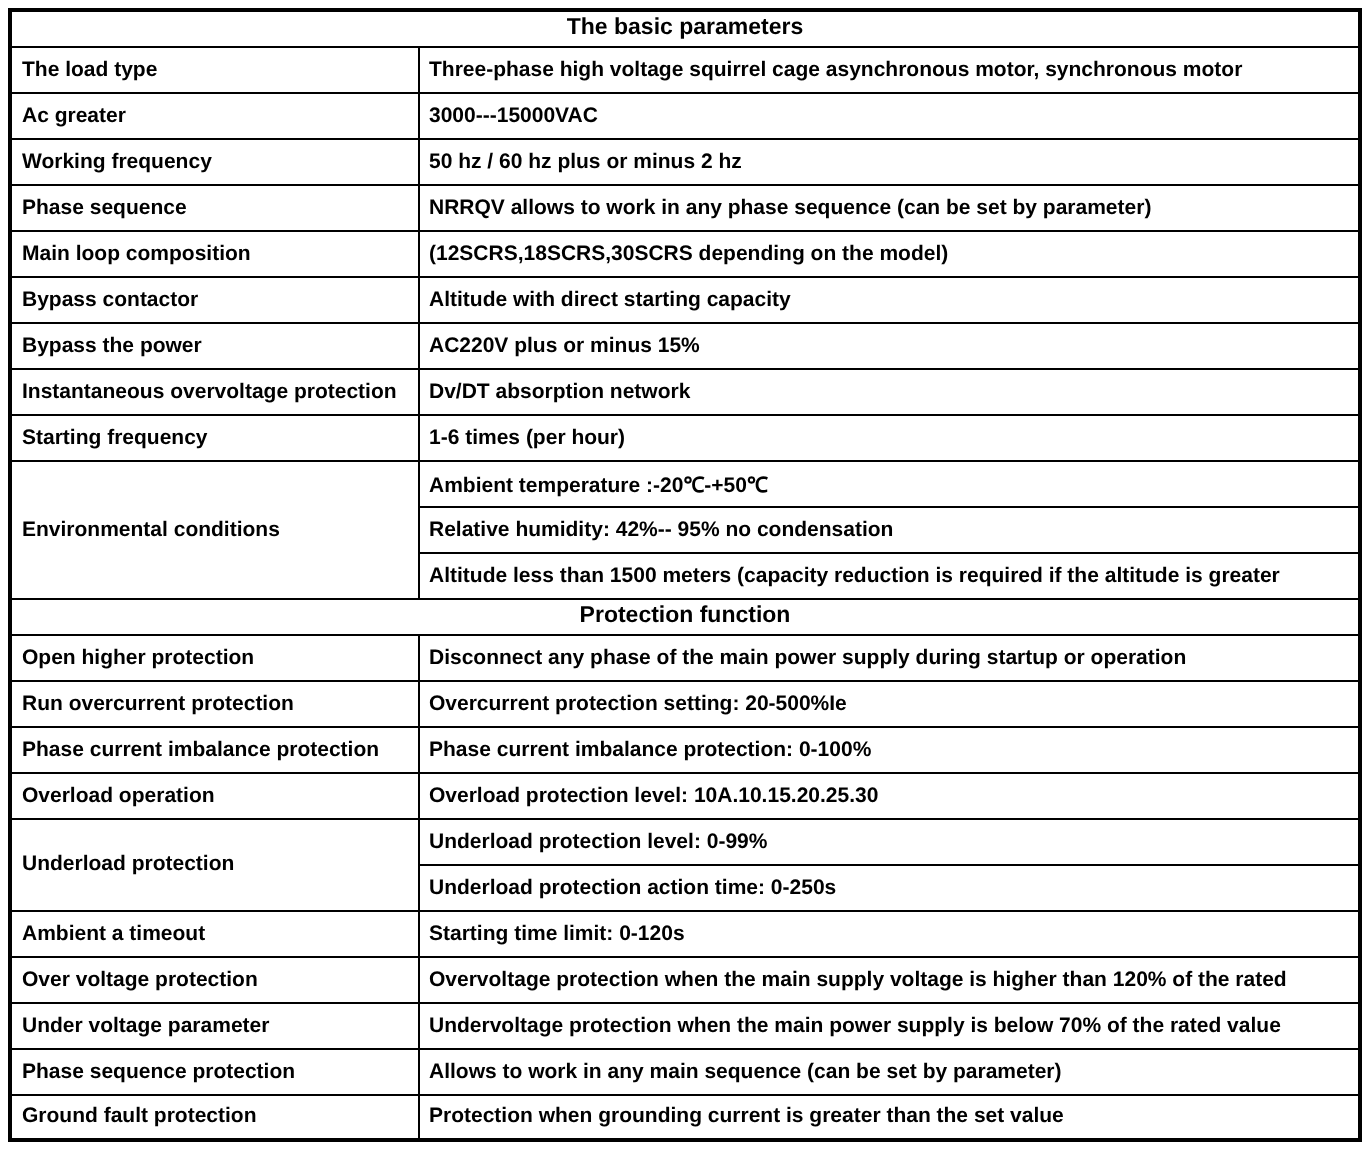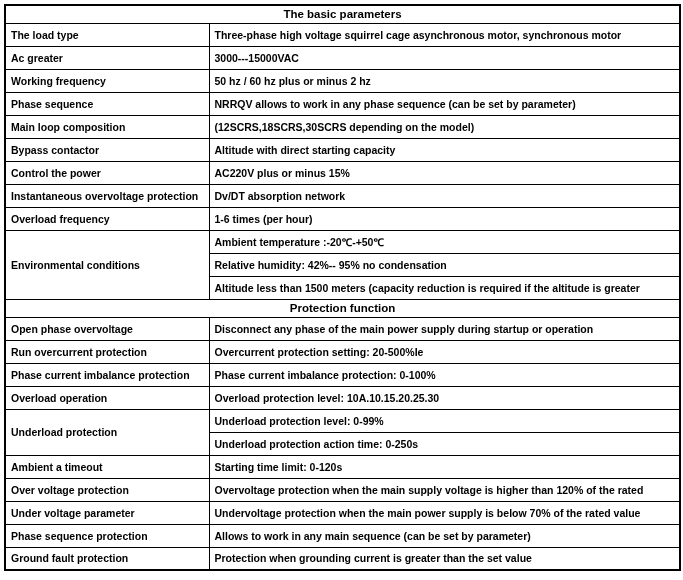--- a/index.html
+++ b/index.html
@@ -66,49 +66,49 @@
   </tr>
   <tr>
     <td>Main loop composition</td>
     <td>(12SCRS,18SCRS,30SCRS depending on the model)</td>
   </tr>
   <tr>
     <td>Bypass contactor</td>
     <td>Altitude with direct starting capacity</td>
   </tr>
   <tr>
-    <td>Control the power</td>
+    <td>Bypass the power</td>
     <td>AC220V plus or minus 15%</td>
   </tr>
   <tr>
     <td>Instantaneous overvoltage protection</td>
     <td>Dv/DT absorption network</td>
   </tr>
   <tr>
-    <td>Overload frequency</td>
+    <td>Starting frequency</td>
     <td>1-6 times (per hour)</td>
   </tr>
 
   <tr>
     <td rowspan="3">Environmental conditions</td>
     <td>Ambient temperature :-20℃-+50℃</td>
   </tr>
   <tr>
     <td>Relative humidity: 42%-- 95% no condensation</td>
   </tr>
   <tr>
     <td>Altitude less than 1500 meters (capacity reduction is required if the altitude is greater</td>
   </tr>
 
   <tr class="section-title-row">
     <td colspan="2">Protection function</td>
   </tr>
 
   <tr>
-    <td>Open phase overvoltage</td>
+    <td>Open higher protection</td>
     <td>Disconnect any phase of the main power supply during startup or operation</td>
   </tr>
   <tr>
     <td>Run overcurrent protection</td>
     <td>Overcurrent protection setting: 20-500%Ie</td>
   </tr>
   <tr>
     <td>Phase current imbalance protection</td>
     <td>Phase current imbalance protection: 0-100%</td>
   </tr>

